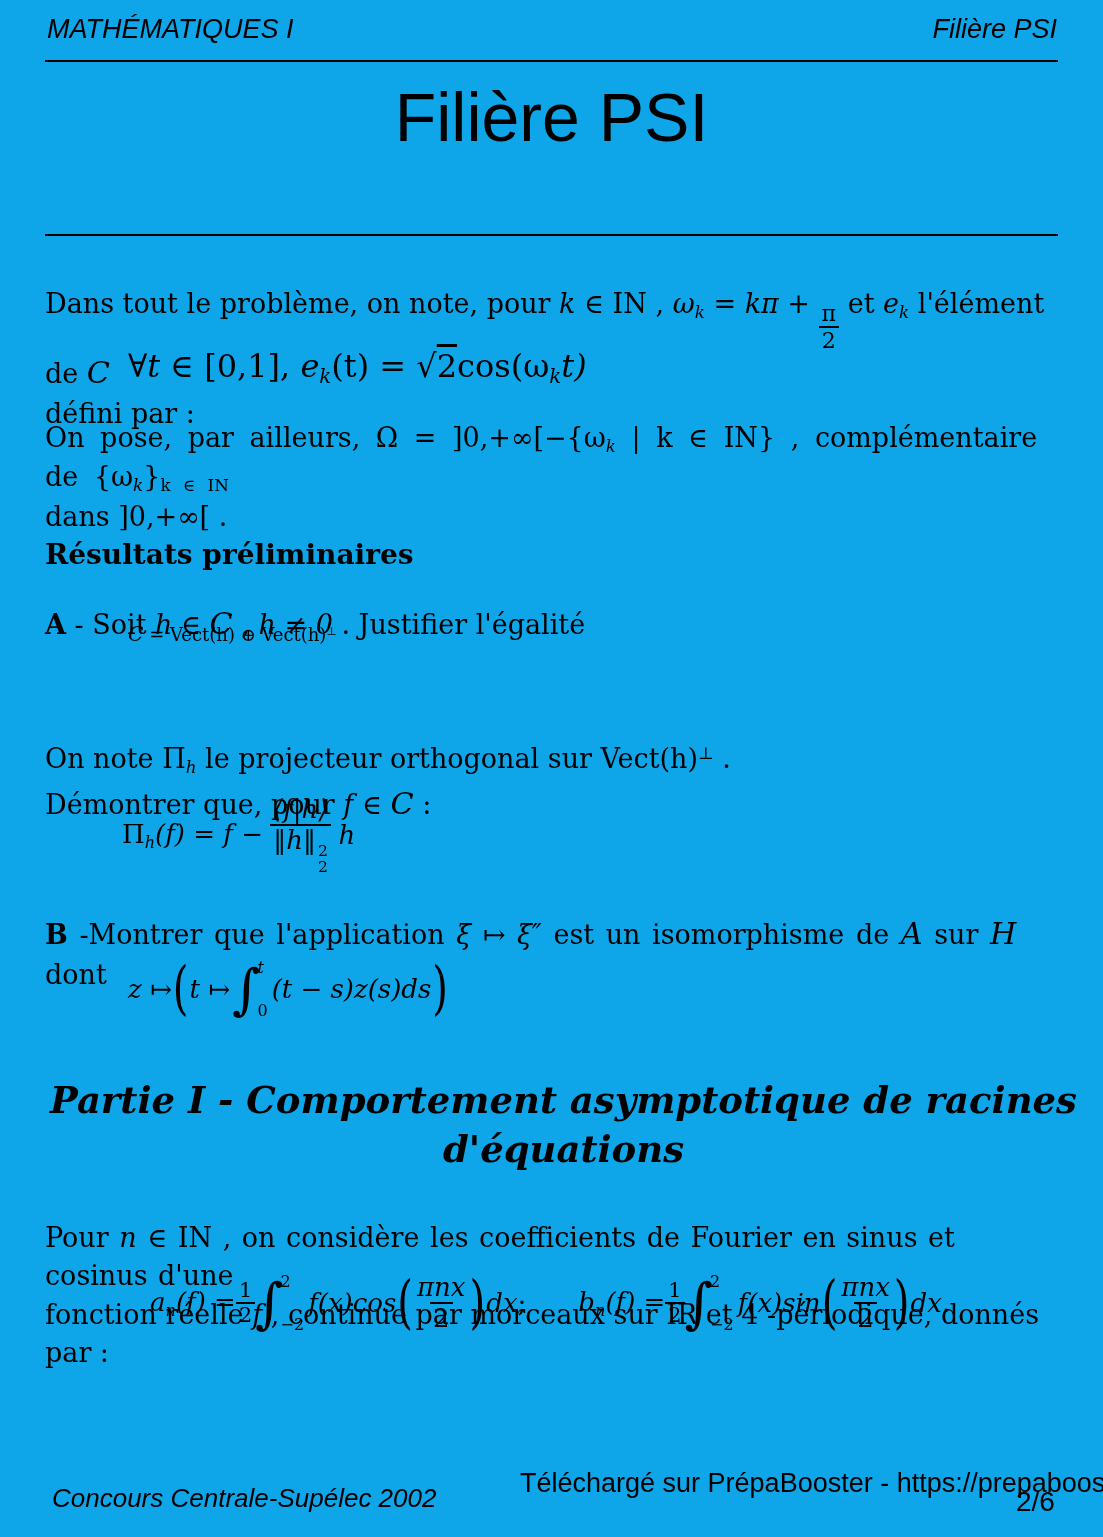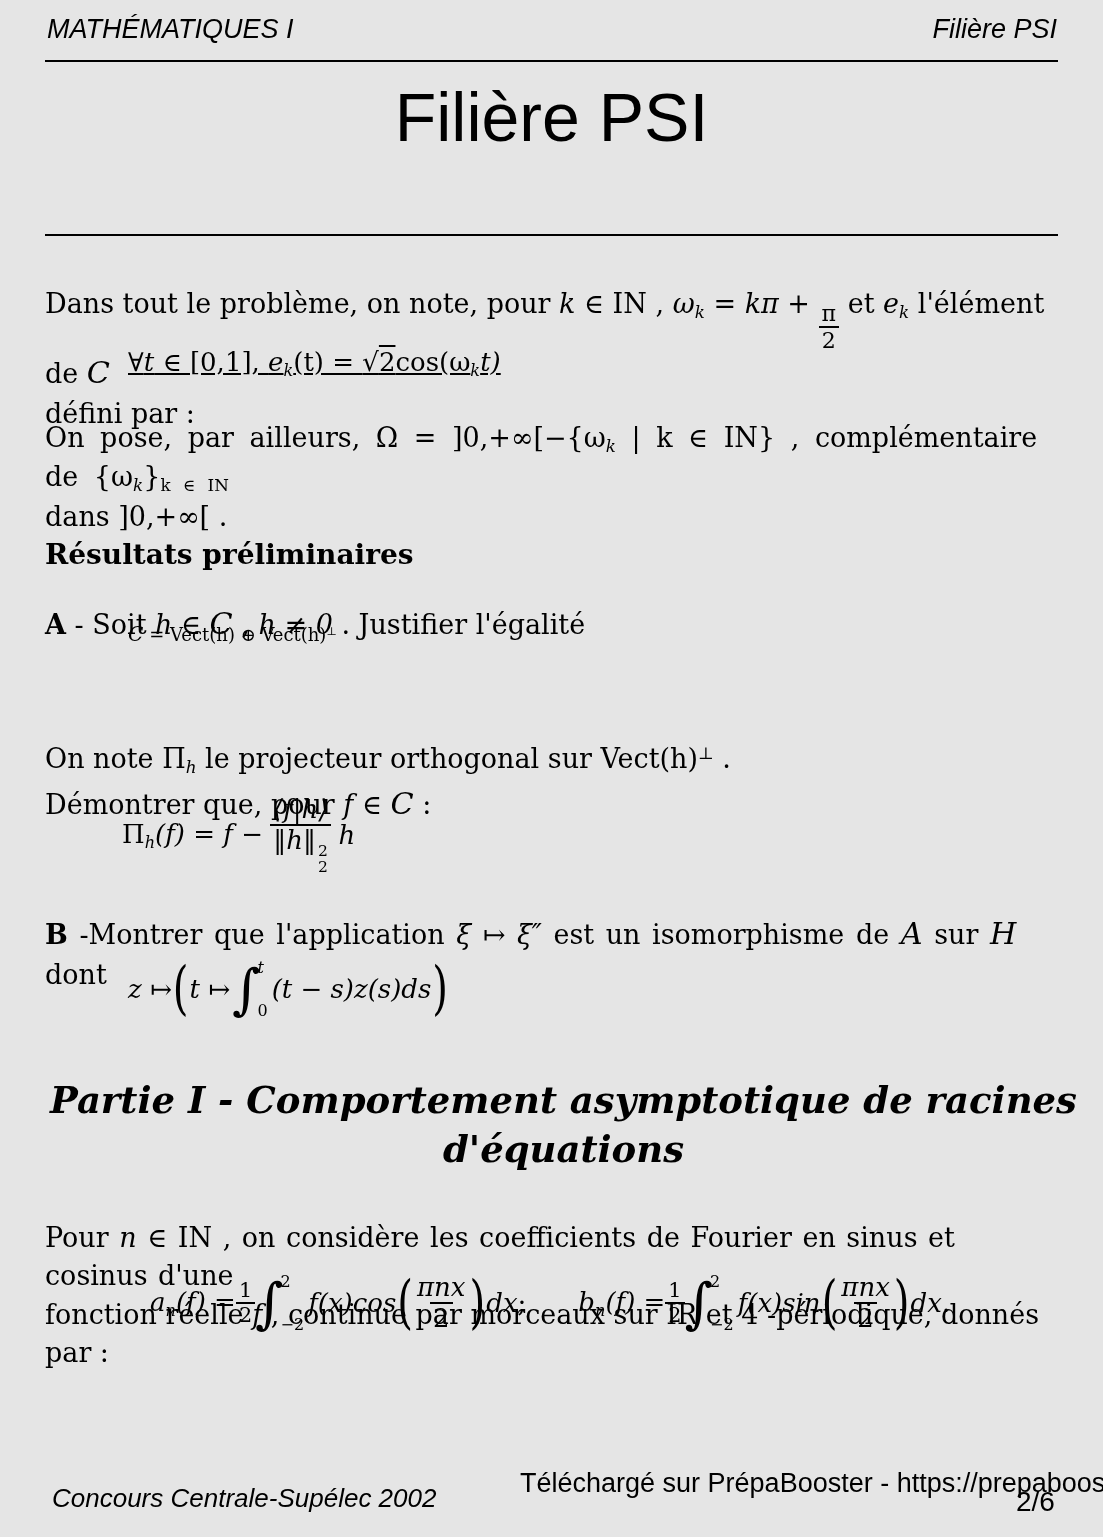--- a/index.html
+++ b/index.html
@@ -1,34 +1,34 @@
 <!DOCTYPE html>
 <html><head>
 <meta charset="utf-8">
 <style>
   *{box-sizing:border-box;}
   html,body{margin:0;padding:0;background:#ffffff;}
-  .page{position:relative;width:1103px;height:1537px;margin:0 auto;background:#e5e5e5;
+  .page{position:relative;width:1103px;height:1537px;margin:0 auto;background:#0ea5e9;
         color:#000;font-family:"DejaVu Serif",serif;overflow:hidden;}
 
   
   .hdr{position:absolute;top:14px;font-family:"Liberation Sans",sans-serif;
        font-style:italic;font-size:27px;}
   .hdr-left{left:47px;}
   .hdr-right{right:46px;}
   .rule{position:absolute;left:45px;width:1013px;border-top:2px solid #000;}
   .rule1{top:60px;}
   .rule2{top:234px;}
   .doc-title{position:absolute;left:0;top:80px;width:100%;text-align:center;
              font-family:"Liberation Sans",sans-serif;font-size:68px;line-height:1.1;}
 
   
   .block{position:absolute;left:45px;width:1015px;font-size:27px;line-height:1.42;}
   .p1{top:258px;}
-  .f1{top:344px;left:128px;width:auto;font-size:26px;text-decoration:underline;}
+  .f1{top:344px;left:128px;width:auto;font-size:32px;}
   .p2{top:392px;word-spacing:7px;}
   .p2 .l2{word-spacing:normal;}
   .h-prelim{top:535px;font-weight:bold;font-size:28px;}
   .pa{top:576px;}
   .f2{top:620px;left:128px;width:auto;font-size:18px;}
   .pmont{top:668px;}
   .pnote{top:713px;}
   .pdem{top:756px;}
   .f3{top:792px;left:122px;width:auto;font-size:26px;display:flex;align-items:center;}
   .pb{top:886px;word-spacing:3px;}

